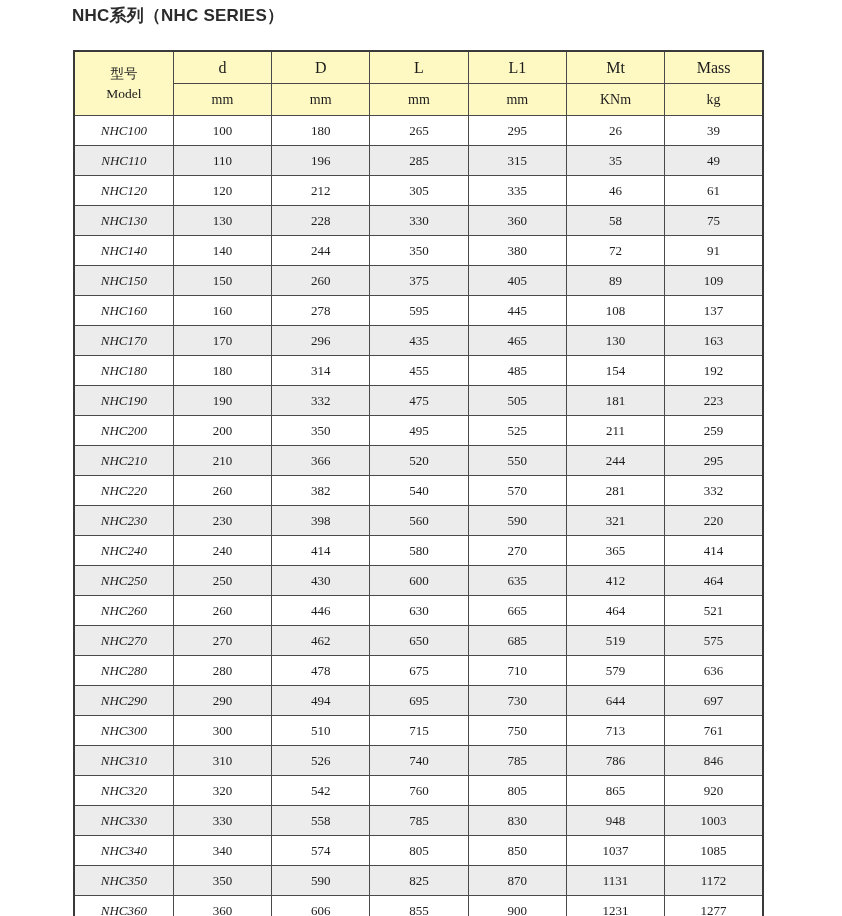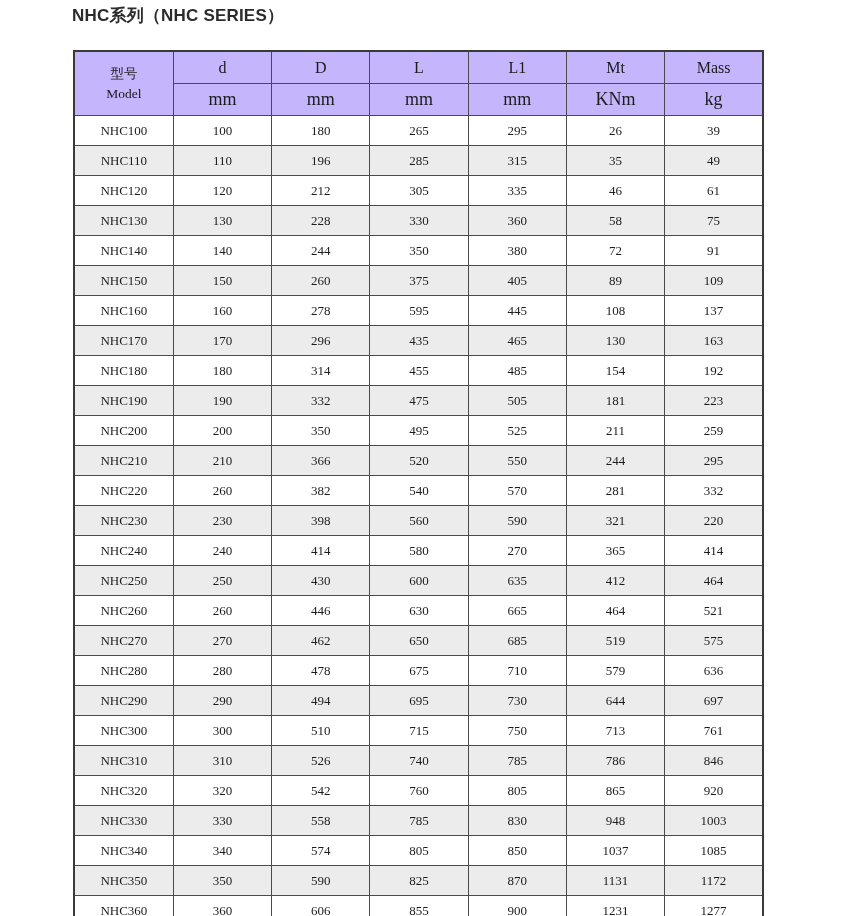--- a/index.html
+++ b/index.html
@@ -40,45 +40,46 @@
   .spec-table td {
     border: 1px solid #4a4a4a;
     text-align: center;
     vertical-align: middle;
     padding: 0;
     font-weight: normal;
     overflow: hidden;
     white-space: nowrap;
   }
   .spec-table thead th {
-    background: #c4b5fd;
+    background: #fef9c3;
     height: 31px;
   }
   .spec-table thead .col-name {
     font-size: 16px;
   }
   .spec-table thead .col-unit {
-    font-size: 18px;
+    font-size: 14px;
   }
   .spec-table th.model-th {
     font-size: 13.5px;
     line-height: 1.45;
   }
   .spec-table tbody td {
     height: 29px;
     font-size: 13px;
   }
   .spec-table tbody tr:nth-child(even) td {
     background: #ececec;
   }
   .spec-table tbody tr:nth-child(odd) td {
     background: #ffffff;
   }
   .spec-table tbody td.model-cell {
     font-size: 13px;
+    font-style: italic;
   }
 </style>
 </head>
 <body>
 
 <div class="page">
 
   <h1 class="title">NHC系列（NHC SERIES）</h1>
 
   <table class="spec-table">

